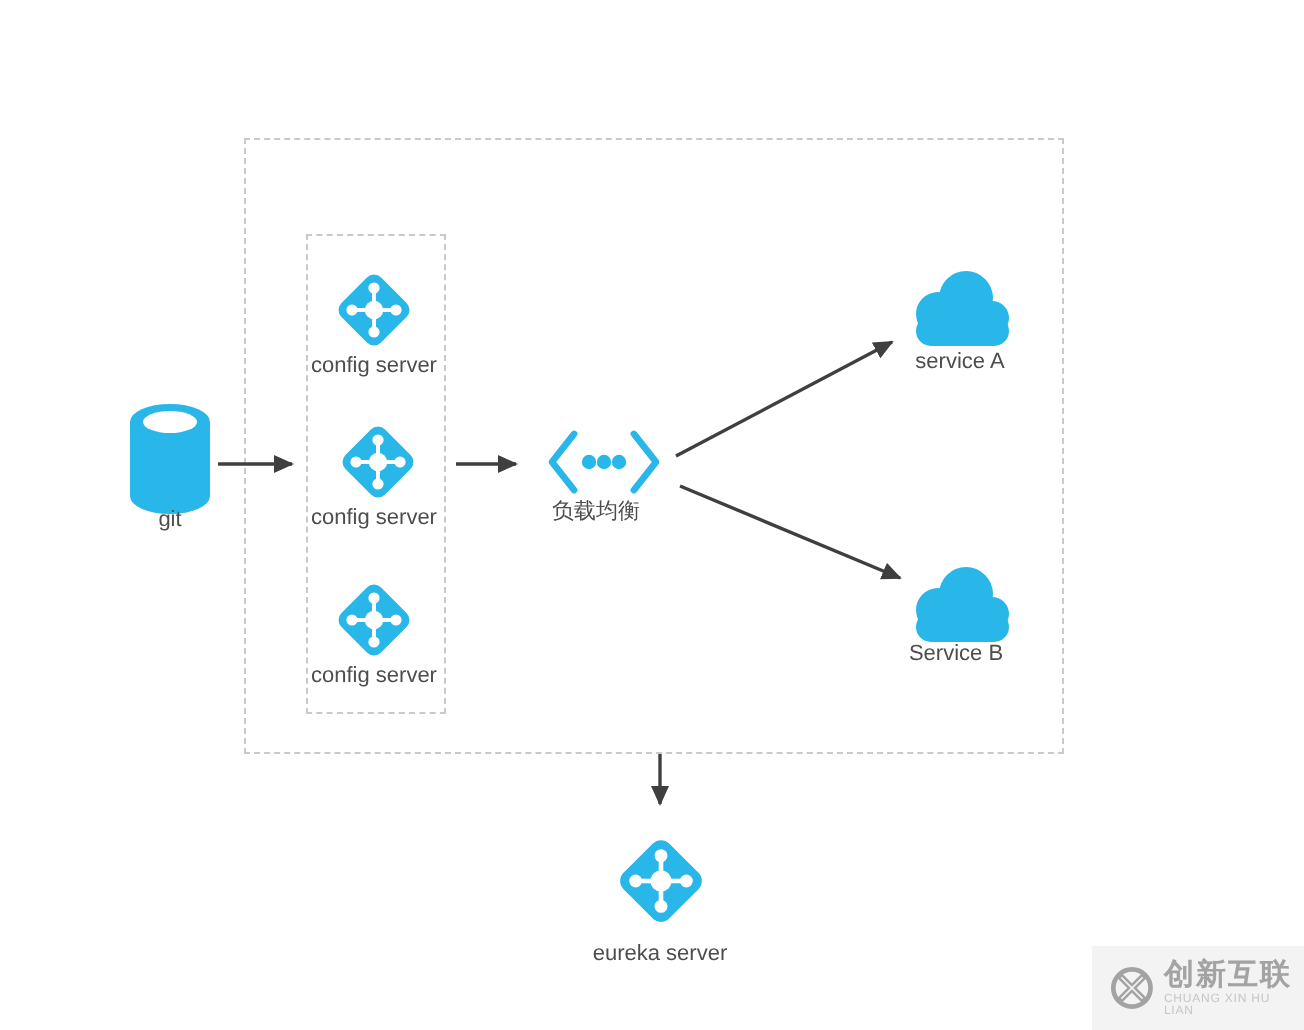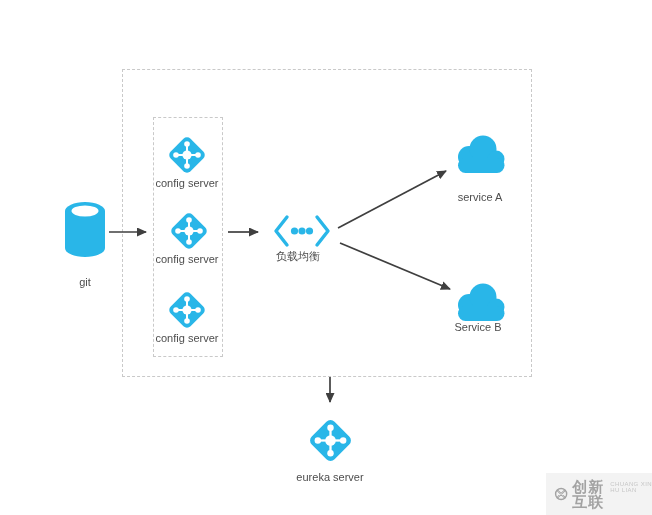--- a/index.html
+++ b/index.html
@@ -14,21 +14,21 @@
   .node-label {
     position:absolute; font-size:11px; color:#4d4d4d; text-align:center;
     white-space:nowrap; line-height:13px;
   }
   .arrow-layer { position:absolute; left:0; top:0; pointer-events:none; }
   .watermark {
     position:absolute; left:546px; top:473px; width:106px; height:42px;
     background:#f3f3f3; display:flex; align-items:center; gap:4px;
     padding-left:8px; box-sizing:border-box;
   }
-  .wm-text { display:flex; flex-direction:row; line-height:1; }
+  .wm-text { display:flex; flex-direction:column; line-height:1; }
   .wm-brand { font-size:15px; font-weight:bold; color:#a3a3a3; letter-spacing:1px; }
   .wm-sub { font-size:6px; color:#c6c6c6; letter-spacing:0.4px; margin-top:2px; }
 </style>
 </head>
 <body>
 
 <div class="canvas">
 
   <div class="dashed-box outer-box"></div>
   <div class="dashed-box inner-box"></div>
@@ -46,21 +46,21 @@
     <line x1="330" y1="377" x2="330" y2="402" stroke="#3f3f3f" stroke-width="1.7" marker-end="url(#ah)"></line>
   </svg>
 
   <div class="node" style="left:62px; top:200px; width:46px; height:60px;">
     <svg width="46" height="60" viewBox="0 0 46 60">
       <path d="M3 11 L3 48 A20 9 0 0 0 43 48 L43 11 Z" fill="#29b6e8"></path>
       <ellipse cx="23" cy="11" rx="20" ry="9" fill="#29b6e8"></ellipse>
       <ellipse cx="23" cy="11" rx="13.5" ry="5.5" fill="#ffffff"></ellipse>
     </svg>
   </div>
-  <div class="node-label" style="left:62px; top:276px; width:46px;">git</div>
+  <div class="node-label" style="left:62px; top:254px; width:46px;">git</div>
 
   <div class="node" style="left:164px; top:132px; width:46px; height:46px;">
     <svg width="46" height="46" viewBox="0 0 46 46">
       <rect x="9" y="9" width="28" height="28" rx="5" transform="rotate(45 23 23)" fill="#29b6e8"></rect>
       <g stroke="#ffffff" stroke-width="2">
         <line x1="23" y1="23" x2="23" y2="12"></line>
         <line x1="23" y1="23" x2="34" y2="23"></line>
         <line x1="23" y1="23" x2="23" y2="34"></line>
         <line x1="23" y1="23" x2="12" y2="23"></line>
       </g>
@@ -121,21 +121,21 @@
   <div class="node-label" style="left:262px; top:250px; width:72px;">负载均衡</div>
 
   <div class="node" style="left:449px; top:132px; width:60px; height:42px;">
     <svg width="60" height="42" viewBox="0 0 60 42">
       <circle cx="20" cy="25" r="11" fill="#29b6e8"></circle>
       <circle cx="34" cy="17" r="13.5" fill="#29b6e8"></circle>
       <circle cx="47" cy="27" r="8.5" fill="#29b6e8"></circle>
       <rect x="9" y="26" width="46.5" height="15" rx="7.5" fill="#29b6e8"></rect>
     </svg>
   </div>
-  <div class="node-label" style="left:444px; top:175px; width:72px;margin-top:16px;">service A</div>
+  <div class="node-label" style="left:444px; top:175px; width:72px;">service A</div>
 
   <div class="node" style="left:449px; top:280px; width:60px; height:42px;">
     <svg width="60" height="42" viewBox="0 0 60 42">
       <circle cx="20" cy="25" r="11" fill="#29b6e8"></circle>
       <circle cx="34" cy="17" r="13.5" fill="#29b6e8"></circle>
       <circle cx="47" cy="27" r="8.5" fill="#29b6e8"></circle>
       <rect x="9" y="26" width="46.5" height="15" rx="7.5" fill="#29b6e8"></rect>
     </svg>
   </div>
   <div class="node-label" style="left:442px; top:321px; width:72px;text-align:center;">Service B</div>

